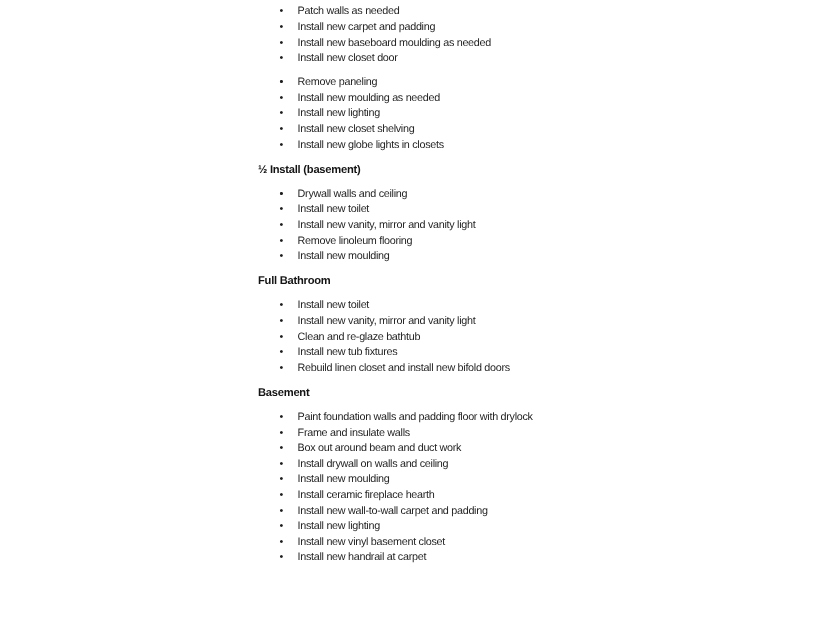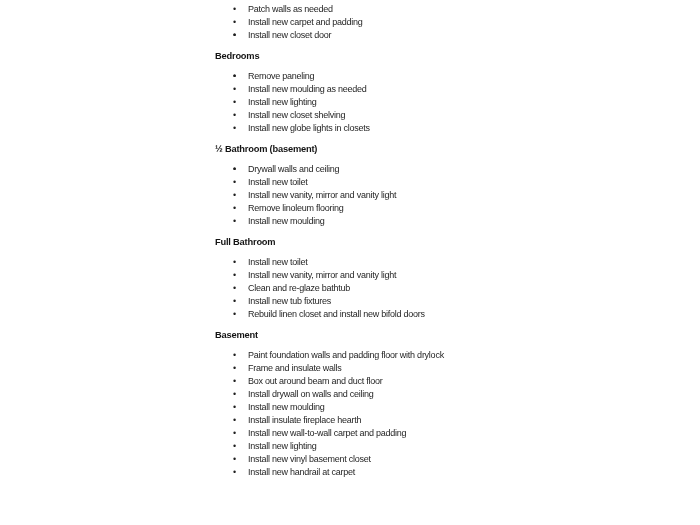--- a/index.html
+++ b/index.html
@@ -60,35 +60,34 @@
   }
 </style>
 </head>
 <body>
 
 <div class="doc">
 
   <ul class="bullet-list first">
     <li class="list-item"><span class="bullet-glyph">•</span><span class="item-text">Patch walls as needed</span></li>
     <li class="list-item"><span class="bullet-glyph">•</span><span class="item-text">Install new carpet and padding</span></li>
-    <li class="list-item"><span class="bullet-glyph">•</span></li>
+    <li class="list-item"><span class="bullet-glyph">•</span><span class="item-text">Install new baseboard moulding as needed</span></li>
     <li class="list-item"><span class="bullet-glyph">•</span><span class="item-text">Install new closet door</span></li>
   </ul>
 
-  <h2 class="section-heading">Bedrooms</h2>
   <ul class="bullet-list">
     <li class="list-item"><span class="bullet-glyph">•</span></li>
     <li class="list-item"><span class="bullet-glyph">•</span><span class="item-text">Remove paneling</span></li>
     <li class="list-item"><span class="bullet-glyph">•</span><span class="item-text">Install new moulding as needed</span></li>
     <li class="list-item"><span class="bullet-glyph">•</span><span class="item-text">Install new lighting</span></li>
     <li class="list-item"><span class="bullet-glyph">•</span><span class="item-text">Install new closet shelving</span></li>
     <li class="list-item"><span class="bullet-glyph">•</span><span class="item-text">Install new globe lights in closets</span></li>
   </ul>
 
-  <h2 class="section-heading">½ Bathroom (basement)</h2>
+  <h2 class="section-heading">½ Install (basement)</h2>
   <ul class="bullet-list">
     <li class="list-item"><span class="bullet-glyph">•</span></li>
     <li class="list-item"><span class="bullet-glyph">•</span><span class="item-text">Drywall walls and ceiling</span></li>
     <li class="list-item"><span class="bullet-glyph">•</span><span class="item-text">Install new toilet</span></li>
     <li class="list-item"><span class="bullet-glyph">•</span><span class="item-text">Install new vanity, mirror and vanity light</span></li>
     <li class="list-item"><span class="bullet-glyph">•</span><span class="item-text">Remove linoleum flooring</span></li>
     <li class="list-item"><span class="bullet-glyph">•</span><span class="item-text">Install new moulding</span></li>
   </ul>
 
   <h2 class="section-heading">Full Bathroom</h2>
@@ -97,23 +96,23 @@
     <li class="list-item"><span class="bullet-glyph">•</span><span class="item-text">Install new vanity, mirror and vanity light</span></li>
     <li class="list-item"><span class="bullet-glyph">•</span><span class="item-text">Clean and re-glaze bathtub</span></li>
     <li class="list-item"><span class="bullet-glyph">•</span><span class="item-text">Install new tub fixtures</span></li>
     <li class="list-item"><span class="bullet-glyph">•</span><span class="item-text">Rebuild linen closet and install new bifold doors</span></li>
   </ul>
 
   <h2 class="section-heading">Basement</h2>
   <ul class="bullet-list">
     <li class="list-item"><span class="bullet-glyph">•</span><span class="item-text">Paint foundation walls and padding floor with drylock</span></li>
     <li class="list-item"><span class="bullet-glyph">•</span><span class="item-text">Frame and insulate walls</span></li>
-    <li class="list-item"><span class="bullet-glyph">•</span><span class="item-text">Box out around beam and duct floor</span></li>
+    <li class="list-item"><span class="bullet-glyph">•</span><span class="item-text">Box out around beam and duct work</span></li>
     <li class="list-item"><span class="bullet-glyph">•</span><span class="item-text">Install drywall on walls and ceiling</span></li>
     <li class="list-item"><span class="bullet-glyph">•</span><span class="item-text">Install new moulding</span></li>
-    <li class="list-item"><span class="bullet-glyph">•</span><span class="item-text">Install insulate fireplace hearth</span></li>
+    <li class="list-item"><span class="bullet-glyph">•</span><span class="item-text">Install ceramic fireplace hearth</span></li>
     <li class="list-item"><span class="bullet-glyph">•</span><span class="item-text">Install new wall-to-wall carpet and padding</span></li>
     <li class="list-item"><span class="bullet-glyph">•</span><span class="item-text">Install new lighting</span></li>
     <li class="list-item"><span class="bullet-glyph">•</span><span class="item-text">Install new vinyl basement closet</span></li>
     <li class="list-item"><span class="bullet-glyph">•</span><span class="item-text">Install new handrail at carpet</span></li>
   </ul>
 
 </div>
 
 </body></html>

